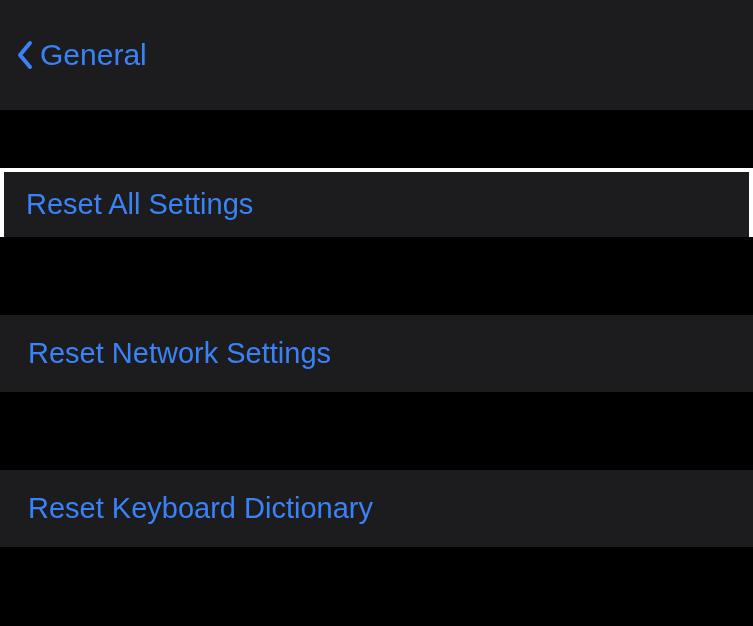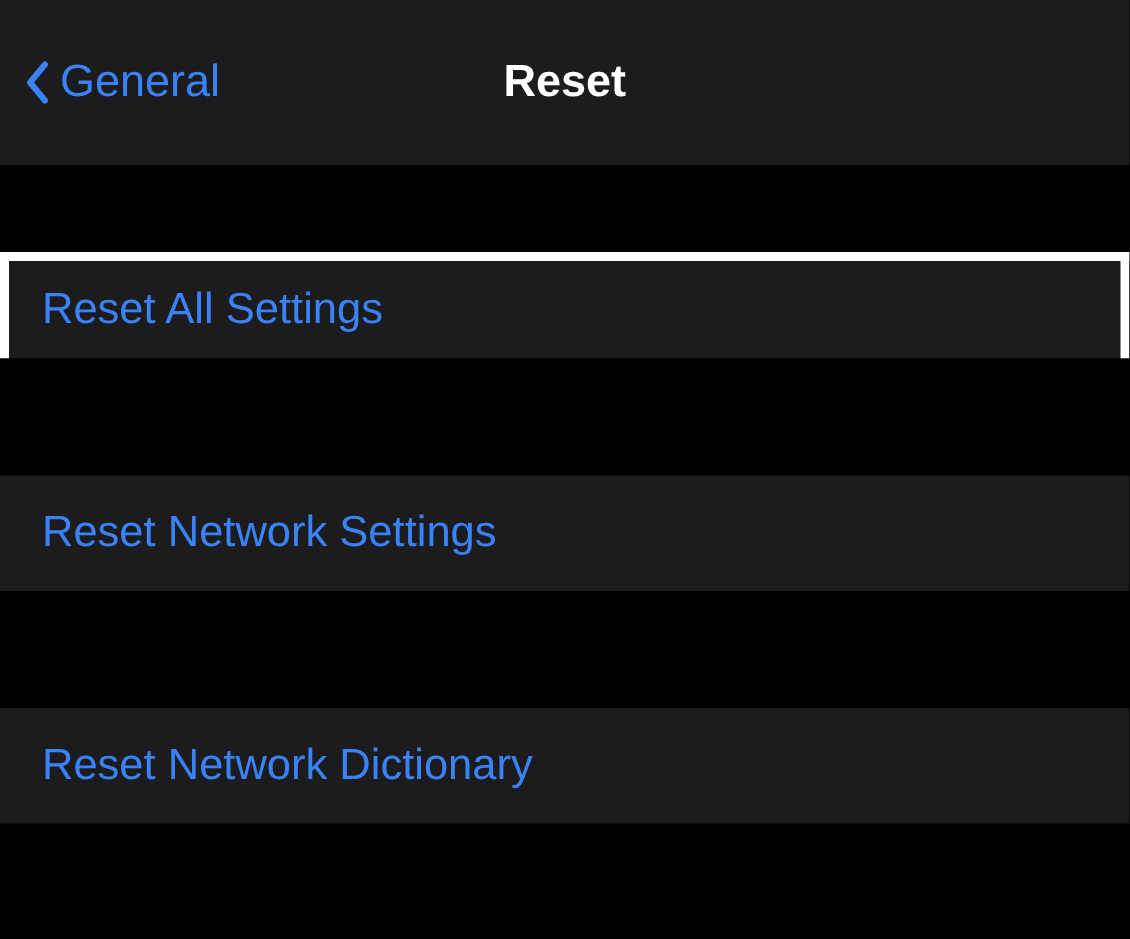--- a/index.html
+++ b/index.html
@@ -65,40 +65,39 @@
     .list-item {
       background: #1c1c1e;
       padding: 22px 28px;
       color: #3a82f7;
       font-size: 29px;
       font-weight: 400;
       cursor: pointer;
       border-bottom: 1px solid #000000;
     }
     .list-item.highlighted {
-      border: 6px solid #ffffff;
+      border: 4px solid #ffffff;
       padding: 16px 22px;
     }
     .list-item:last-child {
       border-bottom: none;
     }
   </style>
 </head>
 <body>
 
 <div class="nav-bar">
   <div class="back-button">
     <span class="chevron-left">
       <svg viewBox="0 0 18 30" fill="none" stroke="#3a82f7" stroke-width="4" stroke-linecap="round" stroke-linejoin="round">
         <polyline points="14,3 4,15 14,27"></polyline>
       </svg>
     </span>
     <span class="back-label">General</span>
   </div>
-  <div class="nav-title">Reset</div>
 </div>
 
 <div class="spacer-large"></div>
 
 <div class="list-group">
   <div class="list-item highlighted">
     <span>Reset All Settings</span>
   </div>
 </div>
 
@@ -107,15 +106,15 @@
 <div class="list-group">
   <div class="list-item">
     <span>Reset Network Settings</span>
   </div>
 </div>
 
 <div class="spacer-medium"></div>
 
 <div class="list-group">
   <div class="list-item">
-    <span>Reset Network Dictionary</span>
+    <span>Reset Keyboard Dictionary</span>
   </div>
 </div>
 
 </body></html>

